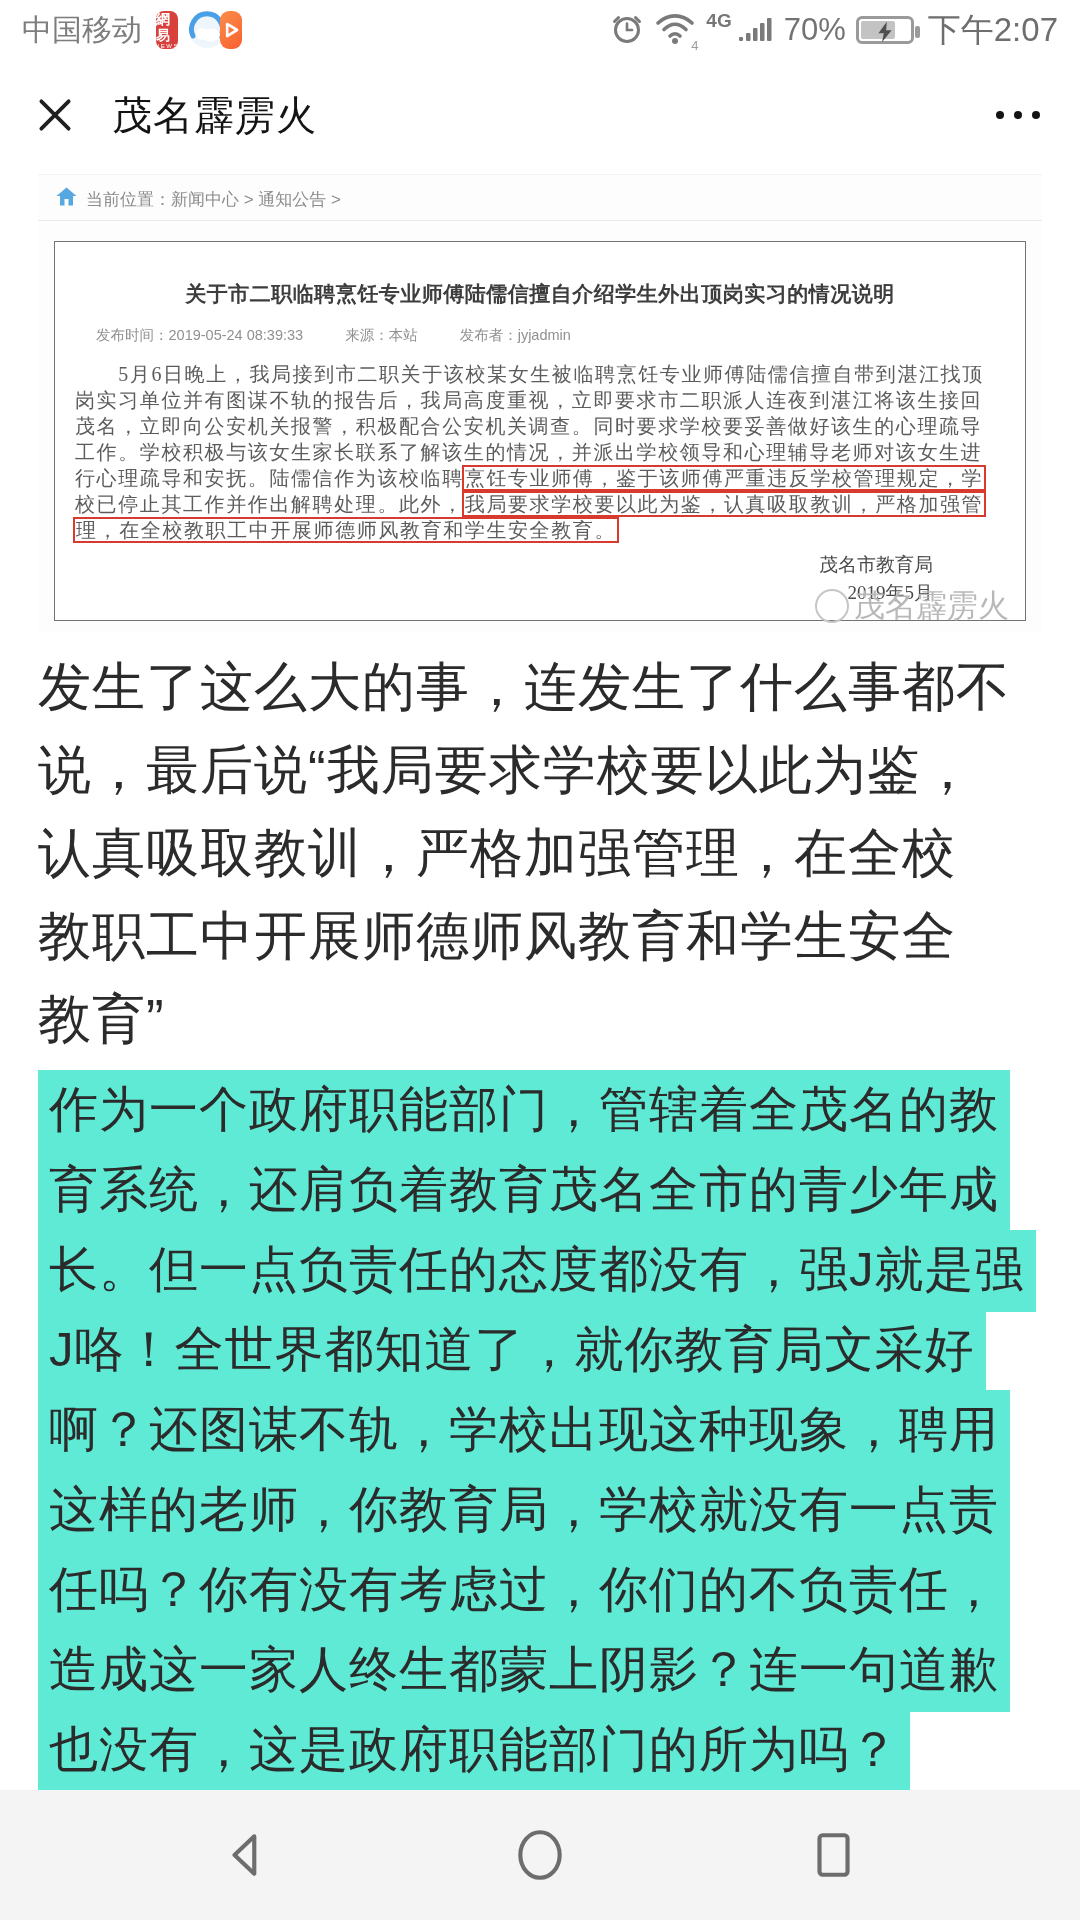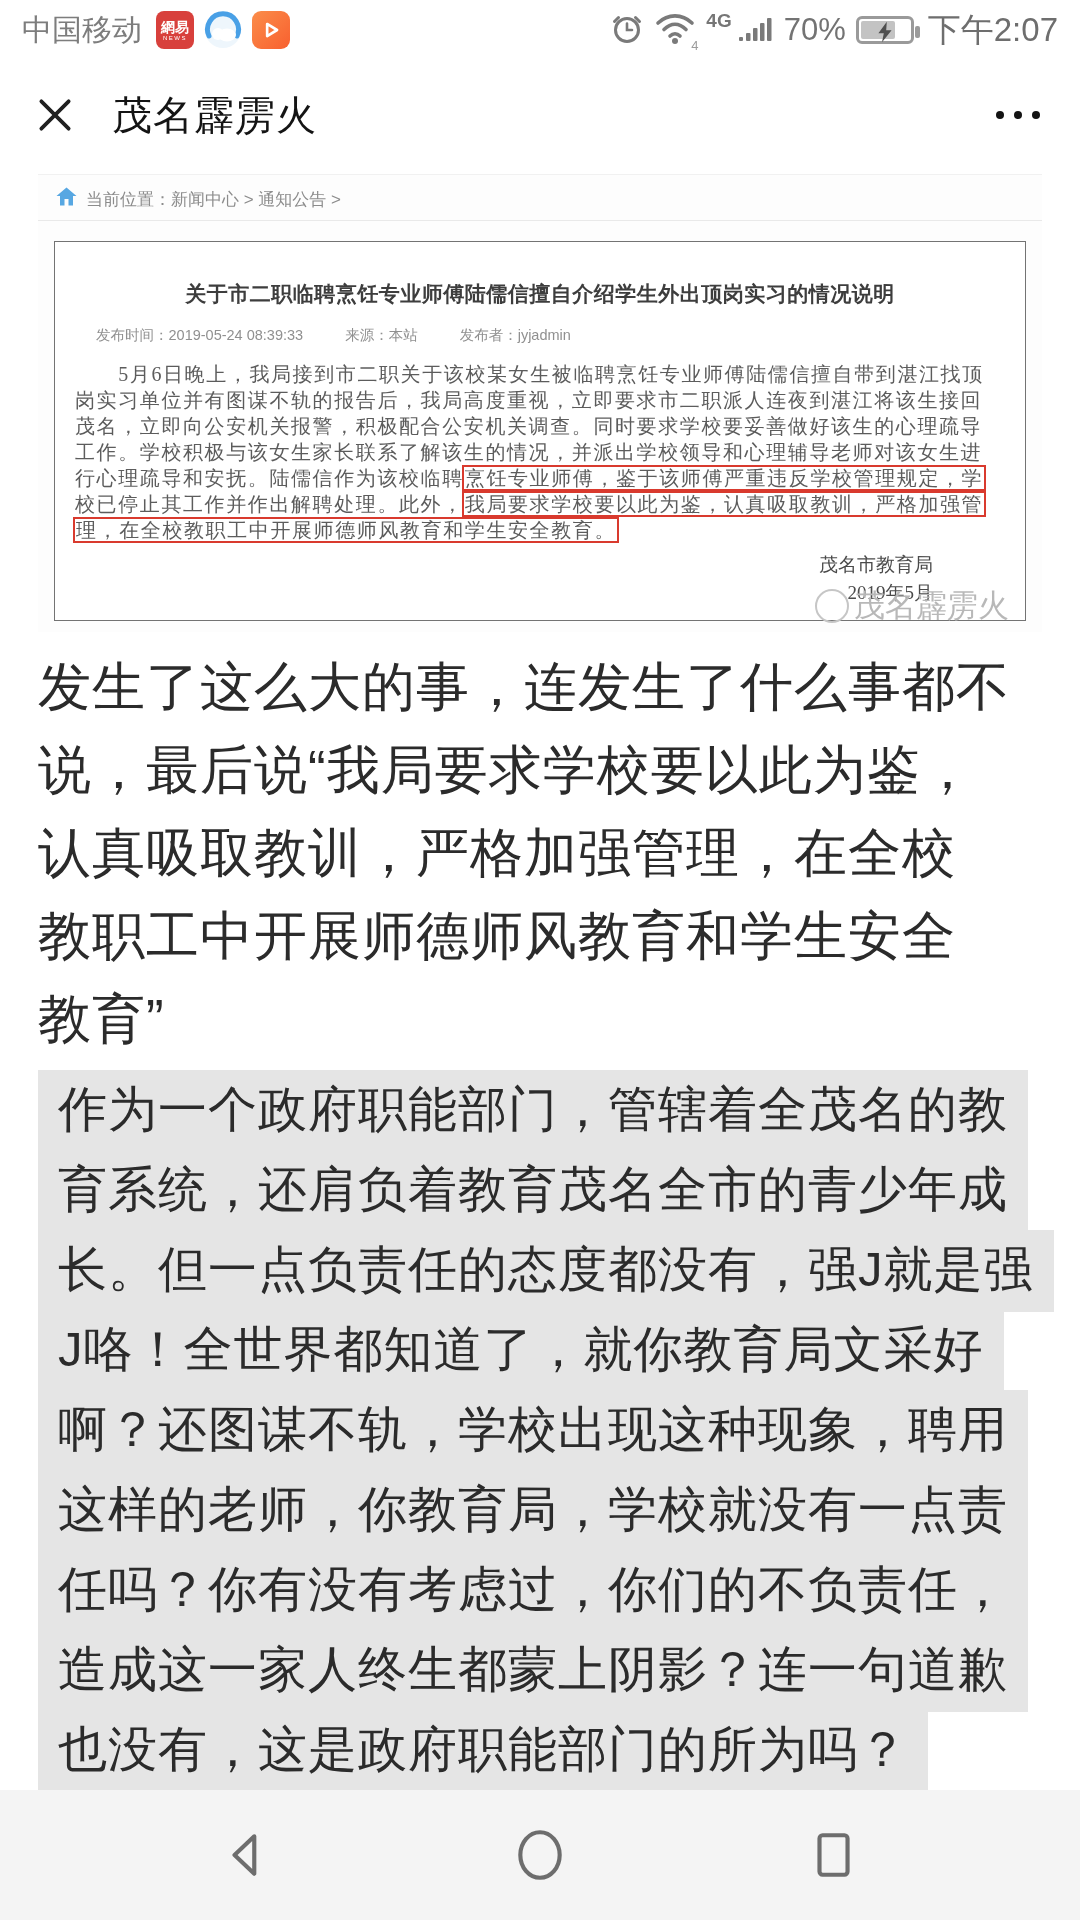--- a/index.html
+++ b/index.html
@@ -3,21 +3,21 @@
 <meta charset="utf-8">
 <style>
   * { margin:0; padding:0; box-sizing:border-box; }
   html,body { width:1080px; height:1920px; background:#ffffff; overflow:hidden;
               font-family:"Liberation Sans", sans-serif; position:relative; }
 
   
   .status-bar { height:60px; display:flex; align-items:center; padding:0 22px; }
   .carrier { font-size:30px; color:#7d7d7d; }
   .notif-icons { display:flex; align-items:center; gap:10px; margin-left:14px; }
-  .app-ic { width:38px; height:38px; flex:0 0 auto; }
+  .app-ic { width:22px; height:38px; flex:0 0 auto; }
   .ic-netease { border-radius:8px; background:#d8403c; color:#fff; display:flex;
                 flex-direction:column; align-items:center; justify-content:center; }
   .ic-netease .cn { font-size:14px; font-weight:bold; line-height:16px; }
   .ic-netease .en { font-size:6px; letter-spacing:1.5px; line-height:7px; }
   .ic-tv { border-radius:9px; background:linear-gradient(135deg,#fb8d4a,#f8602f);
            display:flex; align-items:center; justify-content:center; }
   .status-right { margin-left:auto; display:flex; align-items:center; gap:10px; }
   .net-4g { font-size:19px; color:#767676; font-weight:bold; position:relative; top:-9px; margin-right:-4px; }
   .pct { font-size:31px; color:#737373; }
   .battery { position:relative; width:58px; height:28px; border:3px solid #9a9a9a; border-radius:6px; background:#fff; }
@@ -51,21 +51,21 @@
                font-size:19px; line-height:28px; color:#4a4a4a; position:relative; }
   .watermark { position:absolute; right:-4px; bottom:-16px; display:flex; align-items:center; gap:5px;
                color:#b8b8b8; font-size:31px; white-space:nowrap; }
   .wm-circle { width:34px; height:34px; border:2px solid #c6c6c6; border-radius:50%; }
 
   
   .commentary { padding:0 38px; margin-top:14px; color:#2b2b2b; }
   .p1-line { height:83px; display:flex; align-items:center; font-size:53px; letter-spacing:1px; white-space:nowrap; }
   .p2 { margin-top:10px; }
   .p2-line { height:80px; display:flex; align-items:center; font-size:49px; letter-spacing:1px; white-space:nowrap; }
-  .p2-line .hl { background:#e5e5e5; padding:7px 20px 9px; }
+  .p2-line .hl { background:#5eead4; padding:7px 11px 9px; }
 
   
   .navbar { position:absolute; left:0; right:0; bottom:0; height:130px; background:#f4f4f4;
             display:flex; align-items:center; justify-content:space-between; padding:0 220px; }
   .nav-btn { display:flex; align-items:center; justify-content:center; }
 </style>
 </head>
 <body>
 
 <div class="status-bar">

